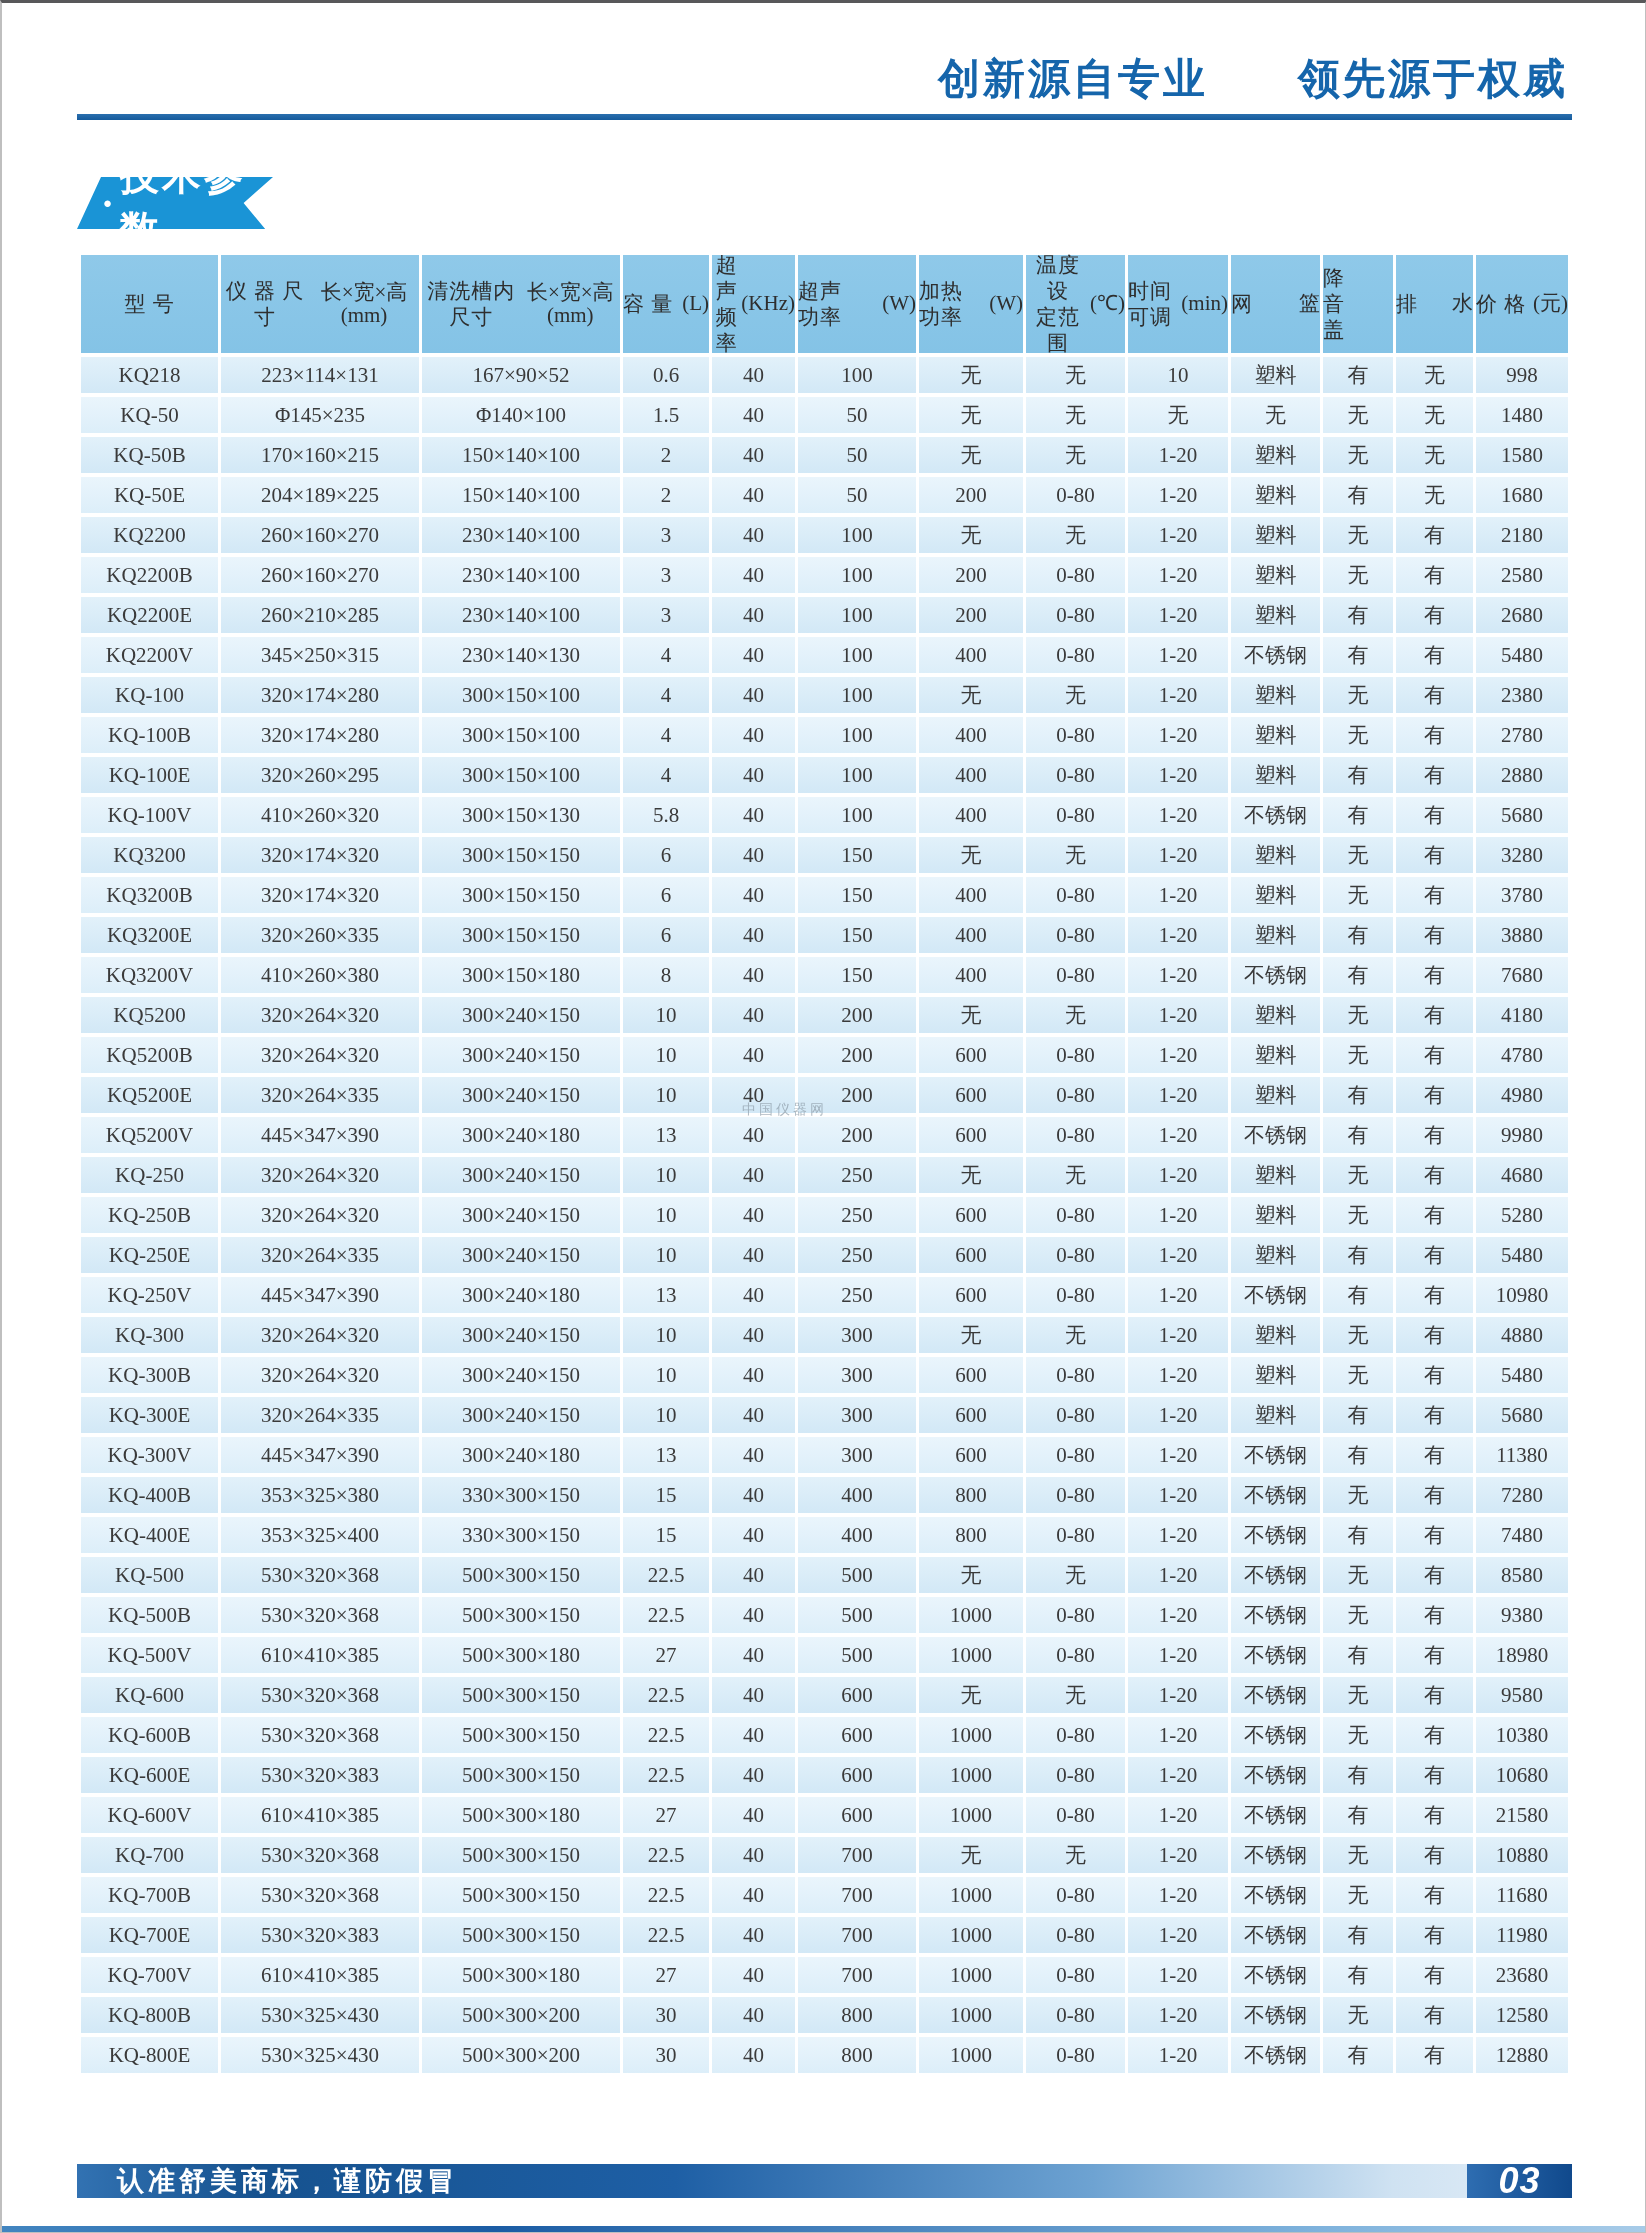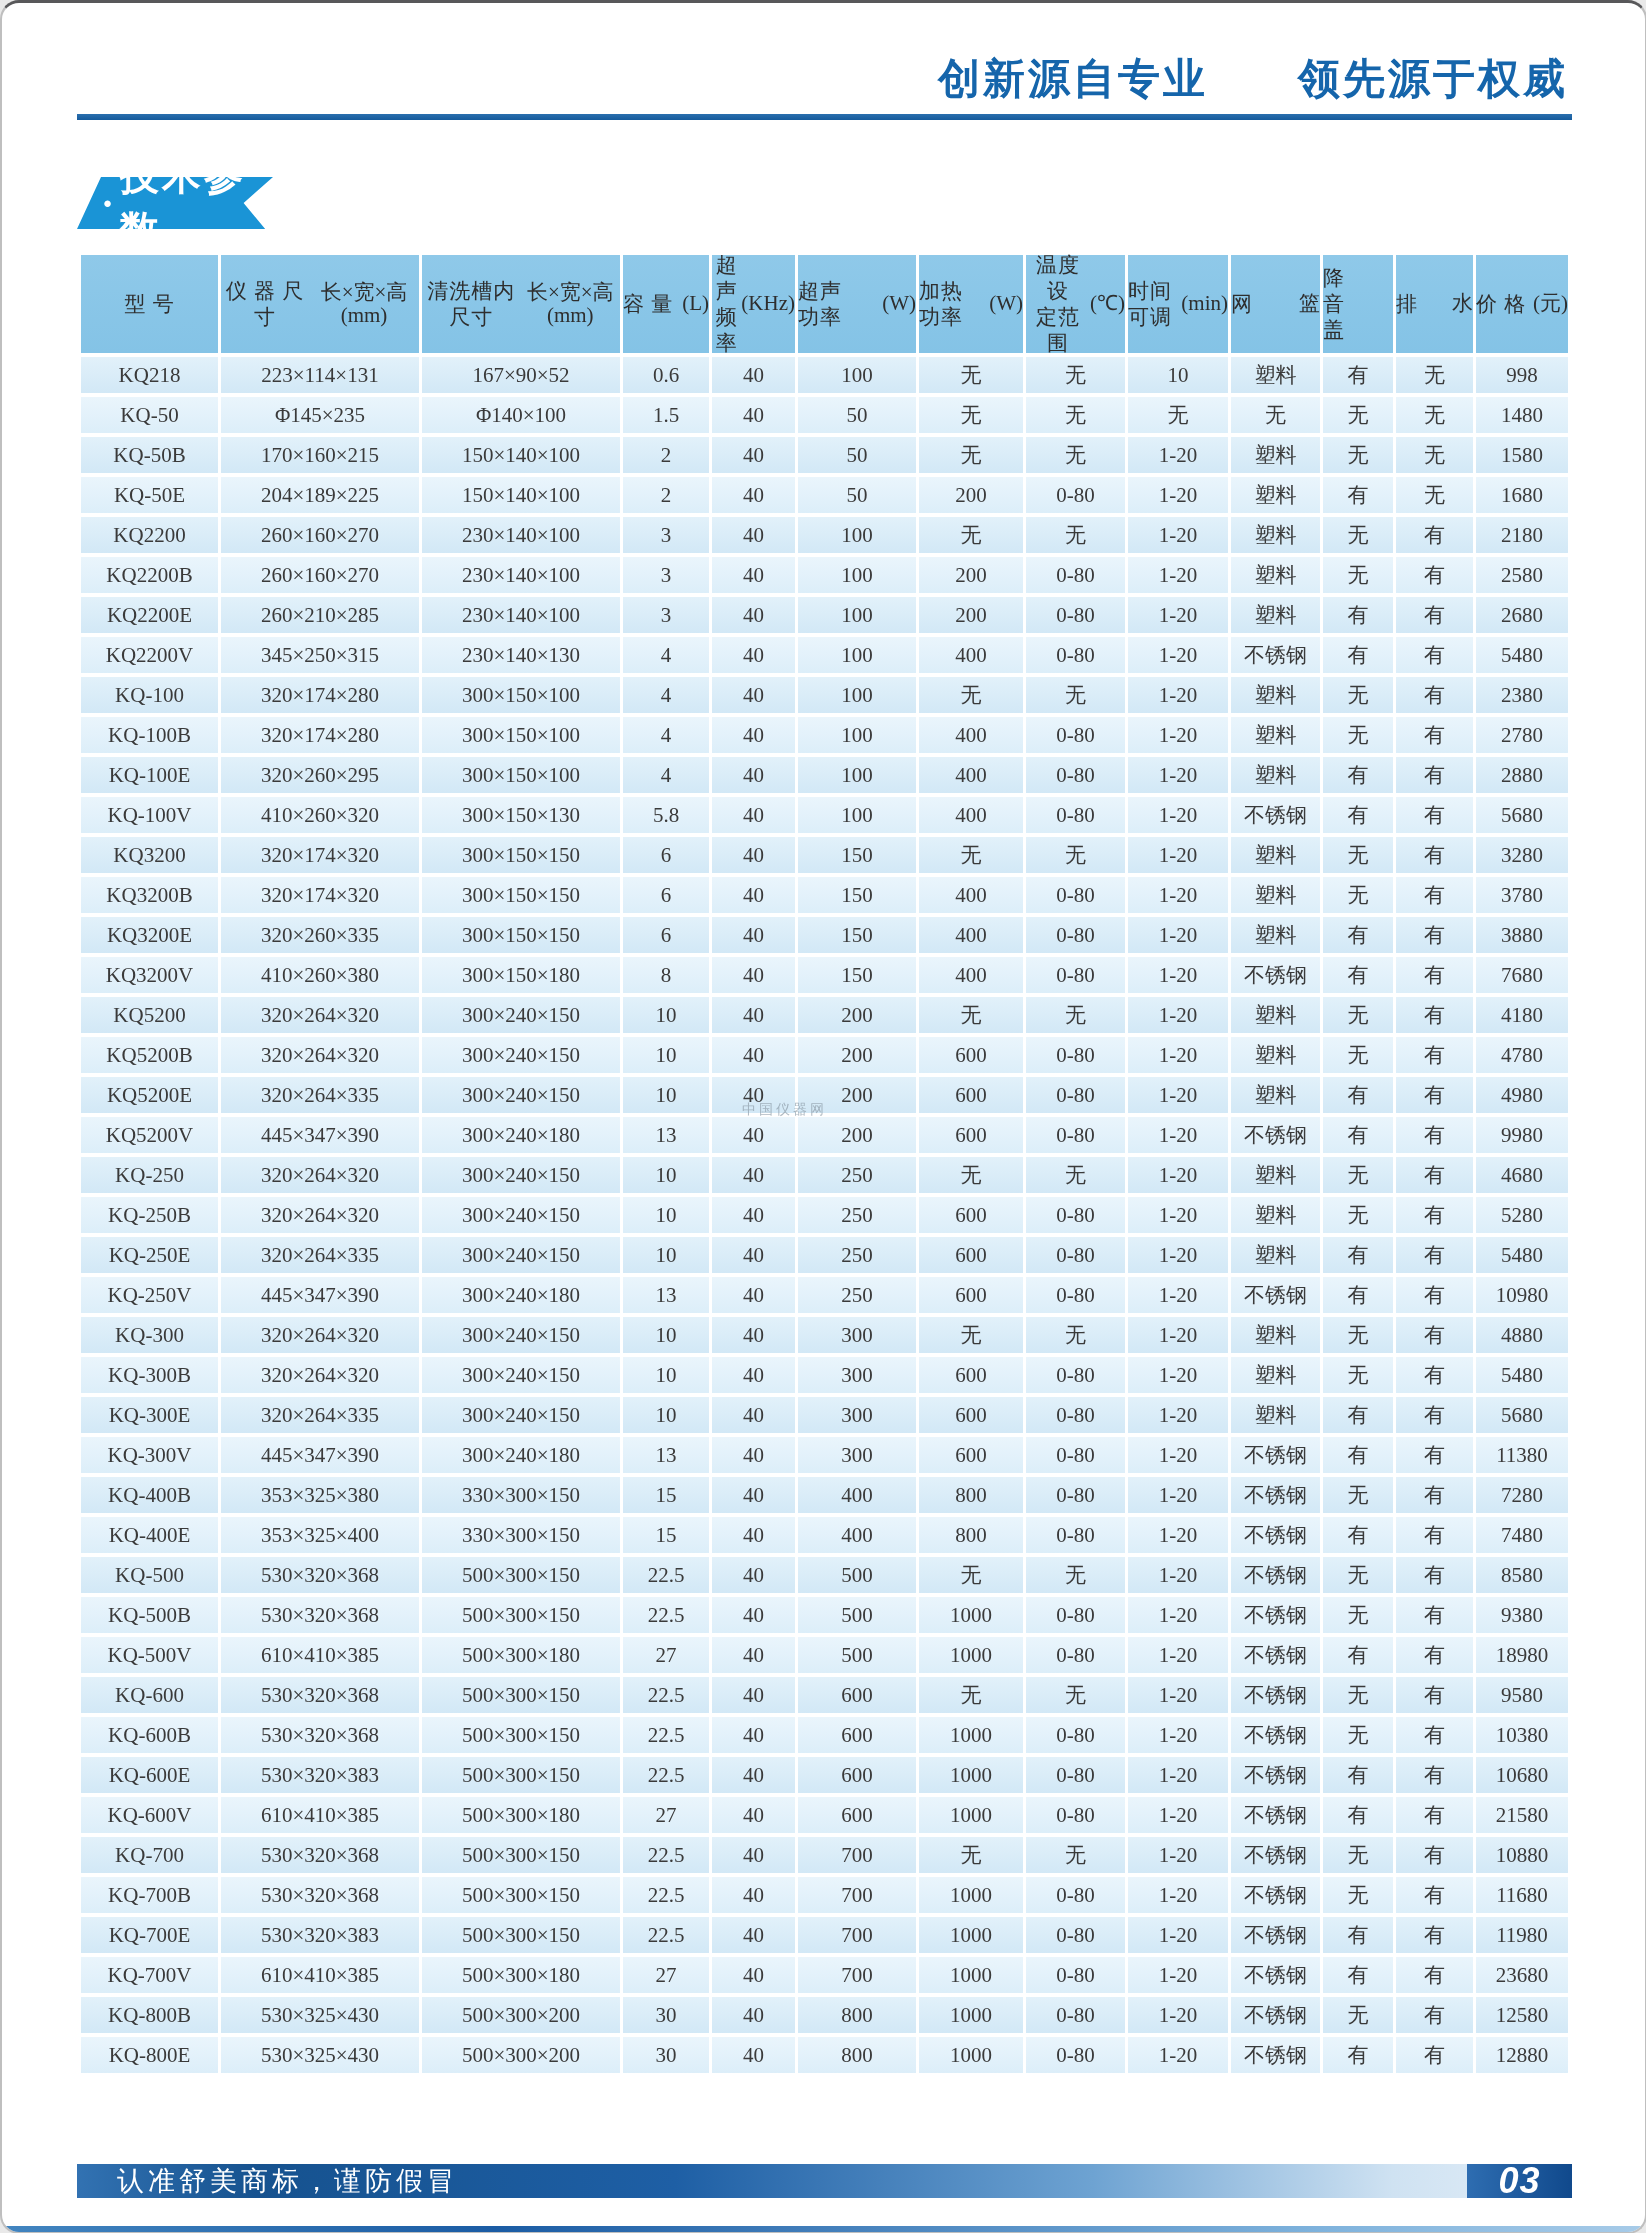--- a/index.html
+++ b/index.html
@@ -7,21 +7,20 @@
     position:relative;
     width:1647px;height:2234px;
     background:#ffffff;
     border-top:3px solid #58585a;
     border-left:2px solid #bfbfbf;
     border-right:2px solid #bfbfbf;
     border-bottom:2px solid #bfbfbf;
     box-sizing:border-box;
     overflow:hidden;
     font-family:"Liberation Serif", serif;
-    border-radius:19px;
   }
   
   .slogan{
     position:absolute;top:48px;right:77px;
     font-family:"Liberation Sans", sans-serif;
     font-weight:bold;font-size:42px;letter-spacing:3px;
     color:#1565ab;white-space:pre;
   }
   .divider{
     position:absolute;left:75px;top:111px;width:1495px;height:6px;
@@ -82,21 +81,21 @@
     font-family:"Liberation Sans", sans-serif;
   }
   
   .footer-bar{
     position:absolute;left:75px;top:2161px;width:1495px;height:34px;
     background:linear-gradient(90deg,#3272b2 0%,#16528f 12%,#1e5fa5 40%,#6ea3d2 68%,#cfe2f2 88%,#e4eff8 100%);
     display:flex;align-items:center;
   }
   .footer-text{
     color:#ffffff;font-family:"Liberation Sans", sans-serif;
-    font-weight:normal;font-size:27px;letter-spacing:4px;
+    font-weight:bold;font-size:27px;letter-spacing:4px;
     margin-left:40px;
   }
   .page-num-block{
     position:absolute;right:0;top:0;height:100%;width:105px;
     background:linear-gradient(90deg,#2e6db1,#10498c);
     display:flex;align-items:center;justify-content:center;
   }
   .page-num{
     color:#ffffff;font-family:Liberation Sans, sans-serif;
     font-weight:bold;font-style:italic;font-size:36px;letter-spacing:1px;

